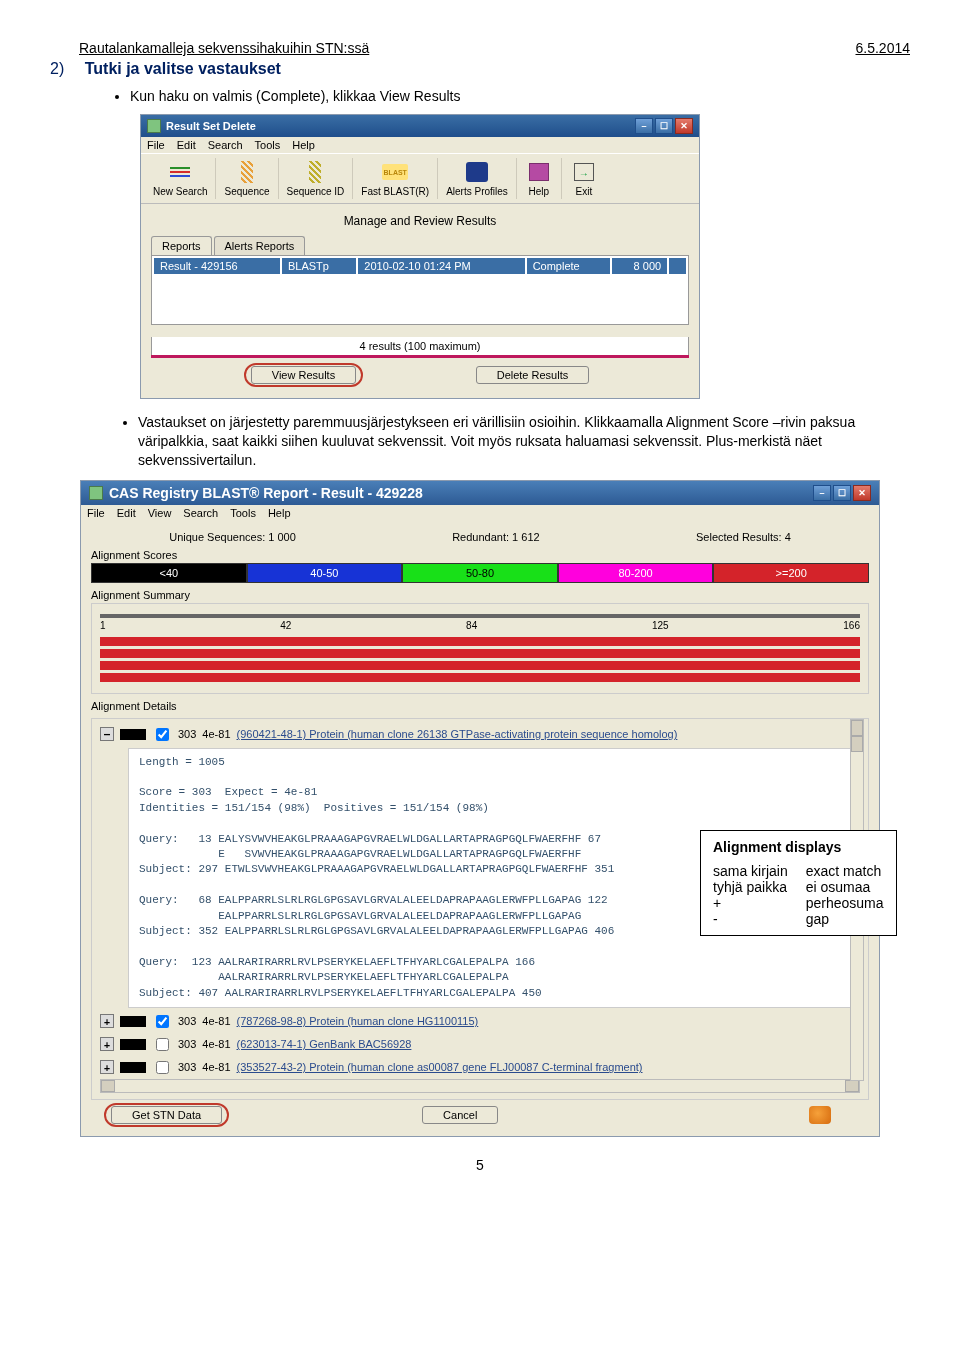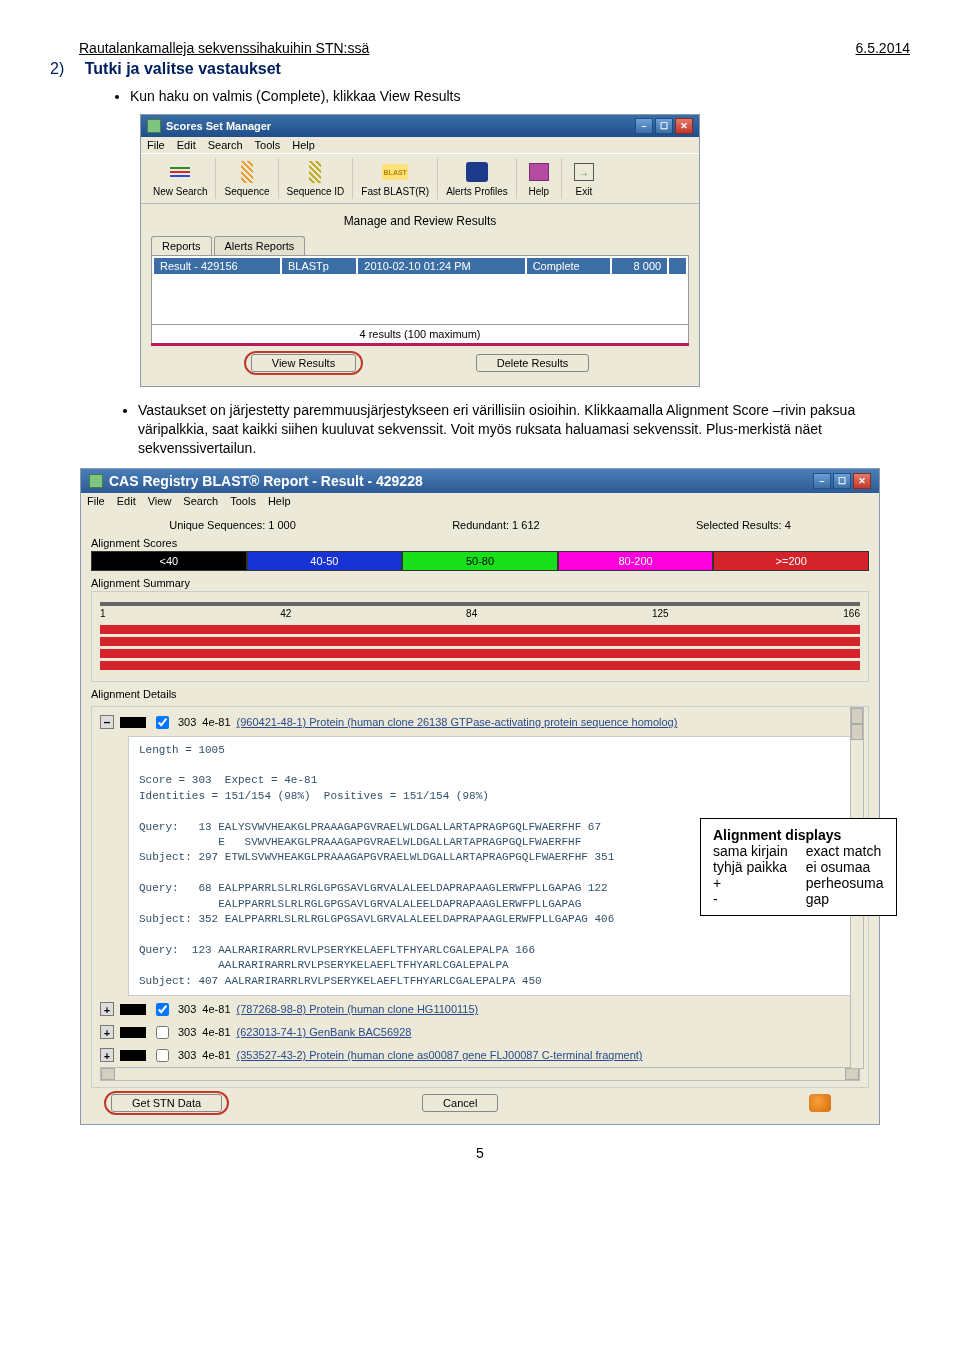--- a/index.html
+++ b/index.html
@@ -117,21 +117,21 @@
     text-align: left;
     font-size: 11px;
   }
   .results-table td {
     padding: 2px 6px;
     font-size: 11px;
     color: #fff;
     background: #3a6ea5;
   }
   .results-table .blankrow td { background: #fff; height: 14px; }
-  .meta-row { text-align: center; background: #fff; padding: 3px; border-left:1px solid #999; border-right:1px solid #999; font-size: 11px; }
+  .meta-row { text-align: center; background: #fff; padding: 3px; border-left:1px solid #999; border-right:1px solid #999; font-size: 11px; margin-top: 12px; }
   .btn-row {
     display: flex; justify-content: space-around; padding: 8px 40px;
     border-top: 3px solid #be185d;
   }
   .win-button {
     background: #ece9d8;
     border: 1px solid #888;
     border-radius: 3px;
     padding: 2px 20px;
     font-size: 11px;
@@ -214,21 +214,21 @@
 </div>
 
 <ul class="bullet-block">
   <li>Kun haku on valmis (Complete), klikkaa View Results</li>
 </ul>
 
 <div class="app-window" style="width:560px; margin-left:90px;">
   <div class="titlebar">
     <div class="left">
       <span class="title-icon"></span>
-      <span>Scores Set Manager</span>
+      <span>Result Set Delete</span>
     </div>
     <div class="win-controls">
       <div class="win-btn">–</div>
       <div class="win-btn">☐</div>
       <div class="win-btn close">✕</div>
     </div>
   </div>
   <div class="menubar">
     <span>File</span>
     <span>Edit</span>
@@ -433,21 +433,21 @@
     <div class="bottom-btns">
       <div class="win-button circled">Get STN Data</div>
       <div class="win-button">Cancel</div>
       <div class="fox-icon"></div>
     </div>
   </div>
 </div>
 
 <div class="legend-box" style="left: 650px; top: 350px;">
   <b>Alignment displays</b>
-  <div class="legend-grid" style="margin-top:0;">
+  <div class="legend-grid" style="margin-top:8px;">
     <span>sama kirjain</span>
         <span>exact match</span>
     <span>tyhjä paikka</span>
         <span>ei osumaa</span>
     <span>+</span>
         <span>perheosuma</span>
     <span>-</span>
         <span>gap</span>
   </div>
 </div>

